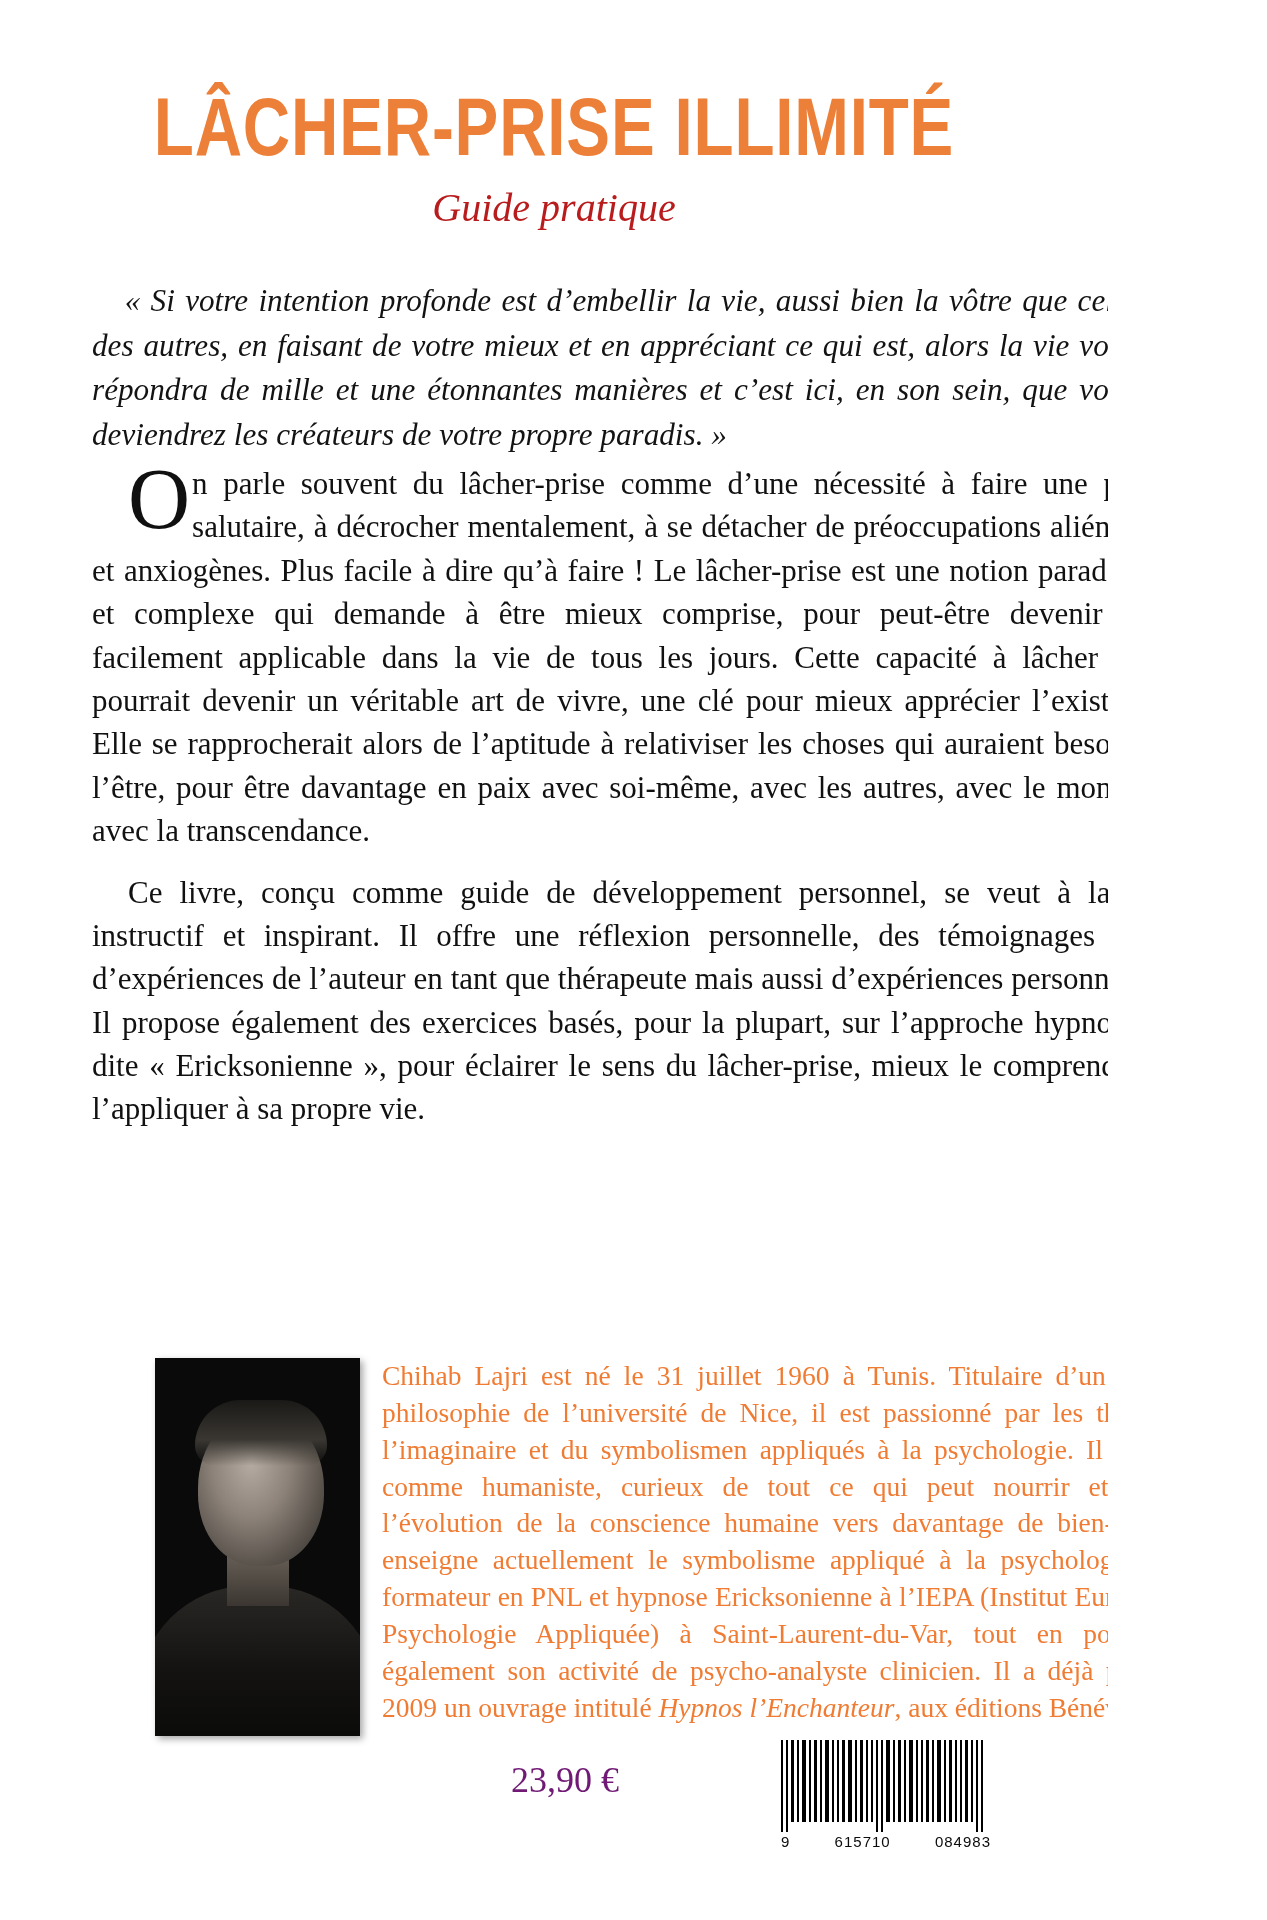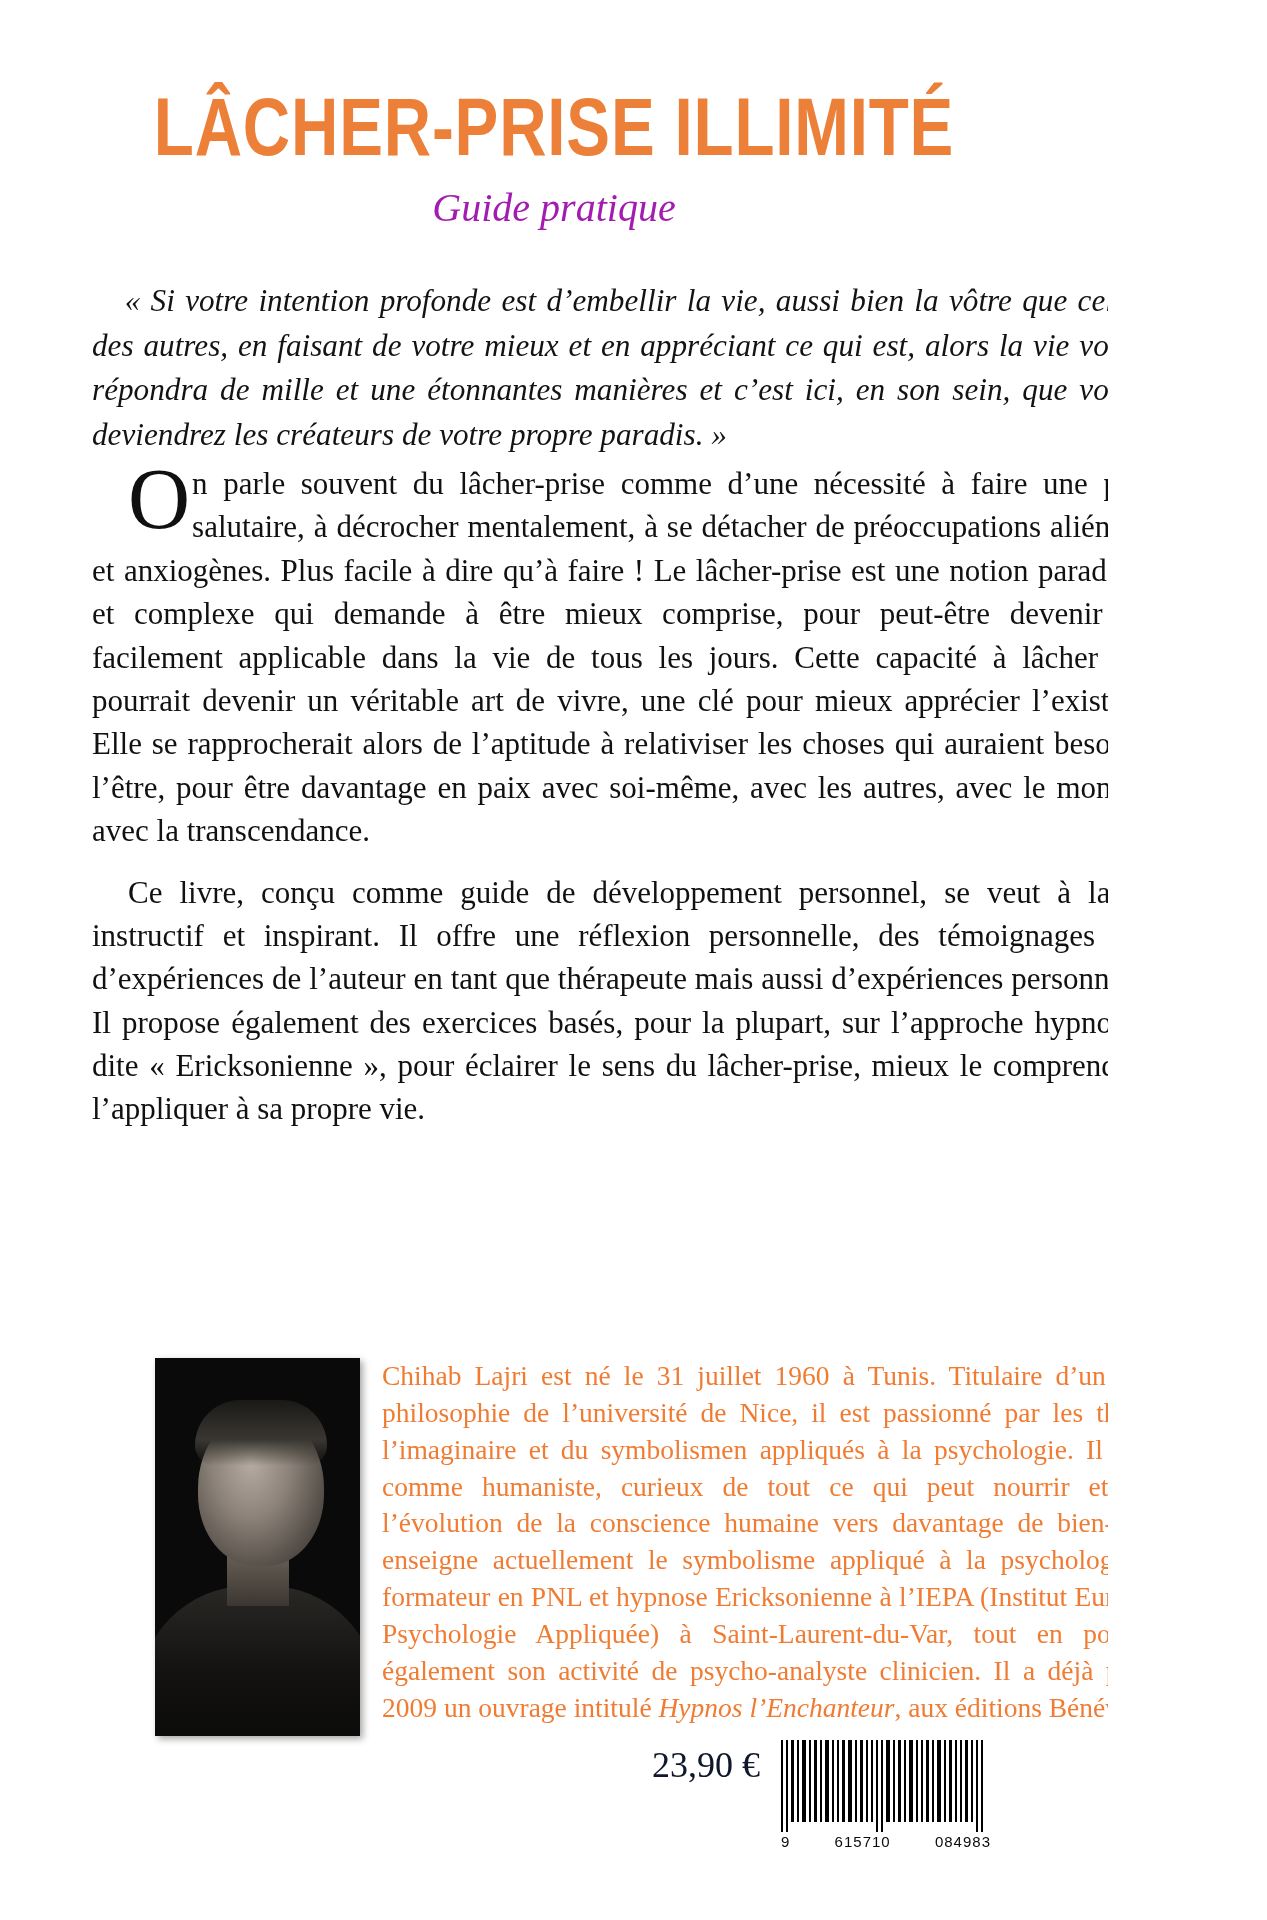--- a/index.html
+++ b/index.html
@@ -35,21 +35,21 @@
     color: #ED8039;
     transform: scaleX(0.80);
     transform-origin: center center;
     margin: 0;
     white-space: nowrap;
   }
   .book-subtitle {
     font-family: "Liberation Serif", "DejaVu Serif", serif;
     font-style: italic;
     font-size: 40px;
-    color: #a21caf;
+    color: #b91c1c;
     margin-top: 18px;
   }
 
   
   .epigraph {
     position: absolute;
     top: 278px;
     left: 92px;
     width: 1088px;
     font-family: "Liberation Serif", "DejaVu Serif", serif;
@@ -167,24 +167,24 @@
   .footer {
     position: absolute;
     bottom: 46px;
     left: 0;
     width: 1267px;
     height: 130px;
   }
   .footer-text {
     position: absolute;
     left: 370px;
-    top: 1px;
+    top: 16px;
     width: 390px;
-    text-align: right;
-    color: #0f172a;
+    text-align: center;
+    color: #701a75;
   }
   .price {
     font-family: "Liberation Serif", "DejaVu Serif", serif;
     font-size: 36px;
     line-height: 1.15;
   }
   .isbn {
     font-family: "Liberation Serif", "DejaVu Serif", serif;
     font-size: 33px;
     line-height: 1.2;

